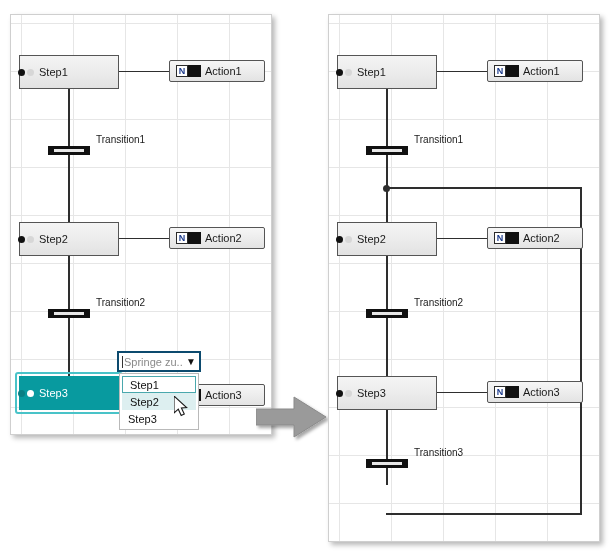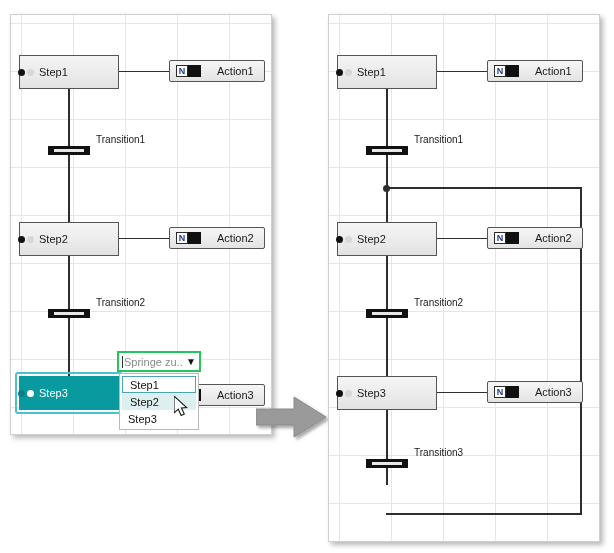--- a/index.html
+++ b/index.html
@@ -73,21 +73,21 @@
   }
   .action .nicon { display: flex; align-items: center; margin-left: 6px; flex: none; }
   .action .nicon .nbox {
     width: 12px; height: 12px; background: #ffffff;
     border: 1px solid #2a2a2a;
     font-size: 9px; font-weight: bold; color: #1b3a8c;
     display: flex; align-items: center; justify-content: center;
     line-height: 1; font-family: "Liberation Sans", sans-serif;
   }
   .action .nicon .nbar { width: 13px; height: 12px; background: #101010; }
-  .action .act-label { margin-left: 16px; white-space: nowrap; }
+  .action .act-label { margin-left: 4px; white-space: nowrap; }
 
   .vline { position: absolute; width: 2px; background: #2e2e2e; }
   .hline { position: absolute; height: 2px; background: #2e2e2e; }
   .connector { position: absolute; height: 1px; background: #2e2e2e; }
 
   .transition { position: absolute; }
   .transition .tbar {
     position: absolute; left: 0; top: 0;
     width: 42px; height: 9px; background: #111111;
   }
@@ -103,21 +103,21 @@
   .junction {
     position: absolute; width: 7px; height: 7px;
     border-radius: 50%; background: #2e2e2e;
   }
 
   
   #jump-combo {
     position: absolute;
     left: 117px; top: 351px; width: 84px; height: 21px;
     background: #ffffff;
-    border: 2px solid #22c55e;
+    border: 2px solid #0c4a6e;
     display: flex; align-items: center;
     z-index: 40;
   }
   #jump-combo .caret-bar {
     width: 1px; height: 12px; background: #333333; margin-left: 3px; flex: none;
   }
   #jump-combo .combo-text {
     font-size: 11px; color: #8a8a8a; margin-left: 1px; white-space: nowrap;
   }
   #jump-combo .chevron {

